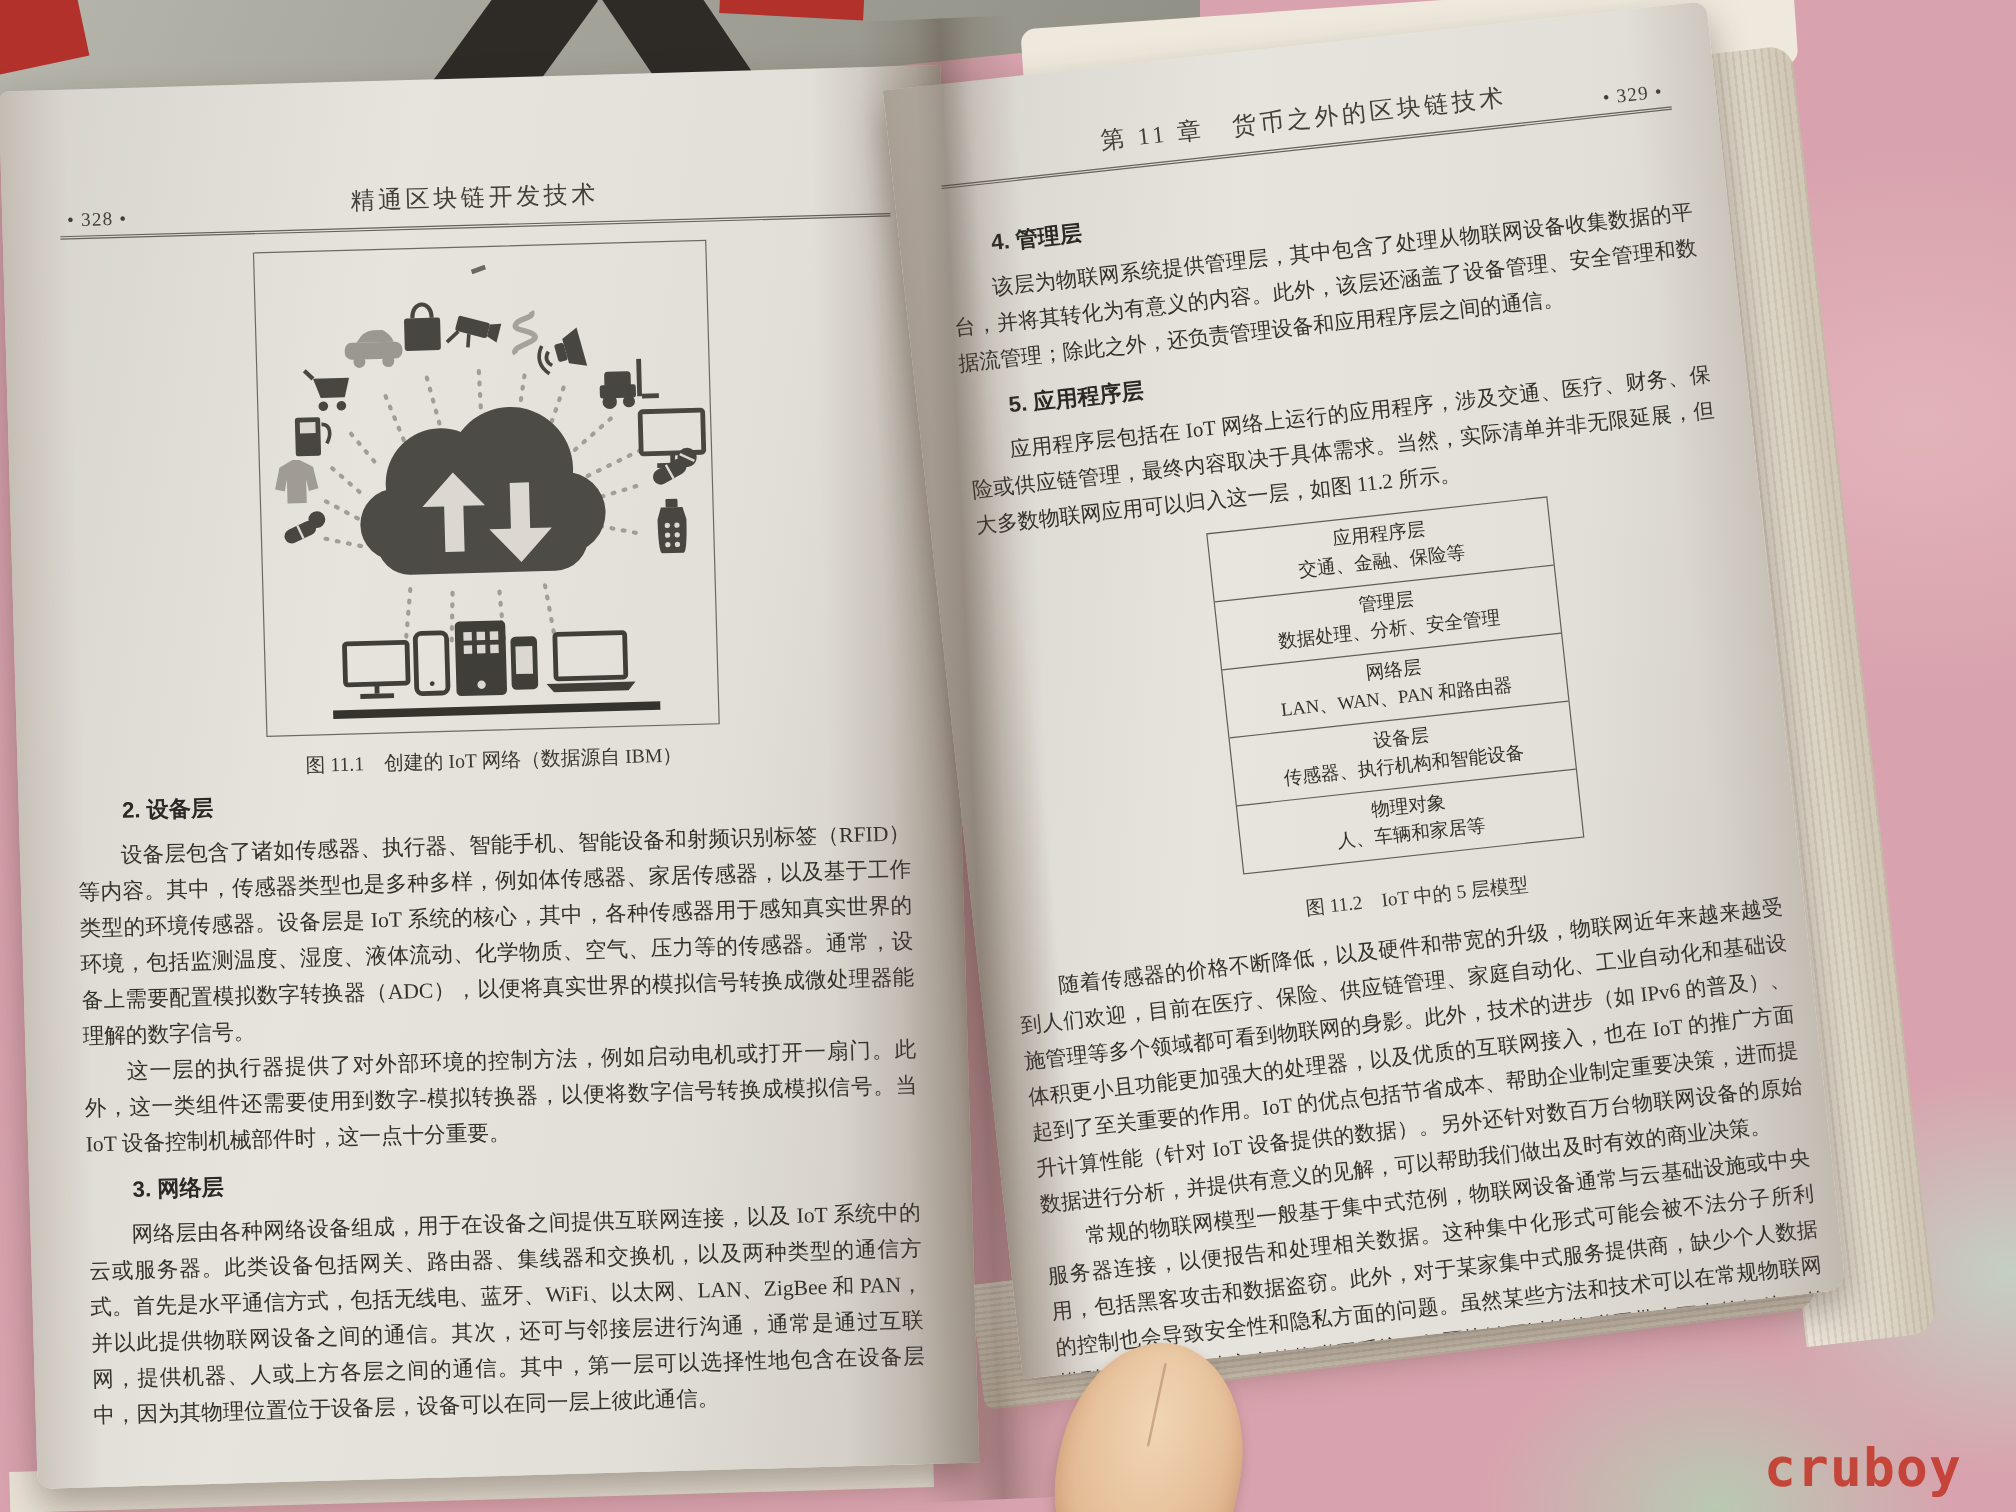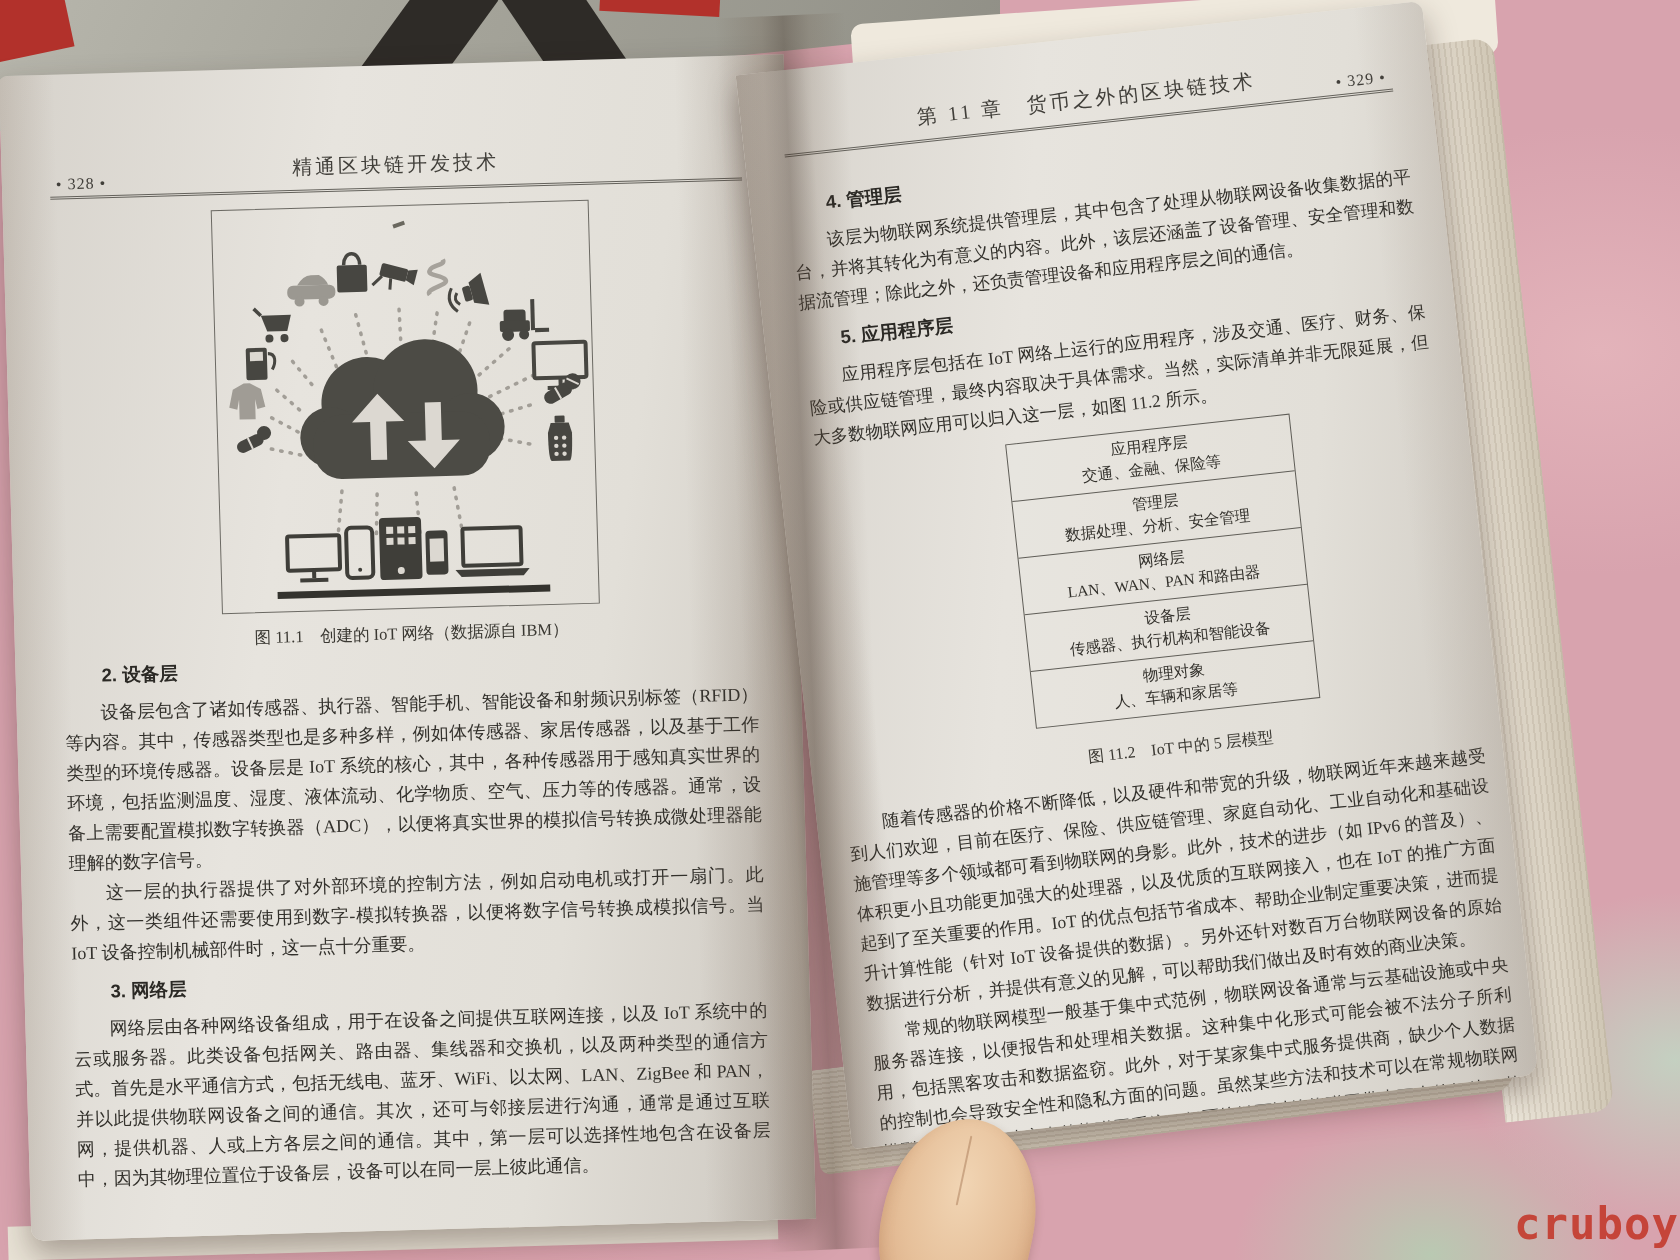--- a/index.html
+++ b/index.html
@@ -63,21 +63,21 @@
   .layer-row{border-top:1.5px solid #5f5d57;text-align:center;padding:4px 4px 6px;font-size:15.5px;line-height:23px;color:#33312c;}
   .layer-row:first-child{border-top:none;}
   .rp-figcaption{position:absolute;left:150px;top:706px;width:440px;text-align:center;font-size:16px;color:#3a3832;}
   
   .finger{position:absolute;left:882px;top:1118px;width:152px;height:210px;z-index:6;transform:rotate(12deg);
     border-radius:50% 50% 42% 46%;
     background:radial-gradient(ellipse at 48% 32%, #f1d5b4 0%, #e6c09a 50%, #d5a37c 100%);
     box-shadow:inset 0 -6px 14px rgba(150,95,60,.25), 0 4px 10px rgba(80,50,35,.25);}
   .finger::before{content:"";position:absolute;left:46%;top:8%;width:2px;height:34%;background:rgba(150,100,65,.4);border-radius:2px;}
   .watermark{position:absolute;left:1470px;top:1198px;z-index:7;font-family:"DejaVu Sans Mono", monospace;
-    font-size:44px;font-weight:bold;letter-spacing:1px;color:#c43a2d;opacity:.9;margin-left:44px;}
+    font-size:44px;font-weight:bold;letter-spacing:1px;color:#c43a2d;opacity:.9;}
 </style>
 </head>
 <body>
 
 <div class="scene">
 
   <div class="fabric-top"></div>
   <div class="strap1"></div>
   <div class="strap2"></div>
   <div class="red-patch1"></div>

